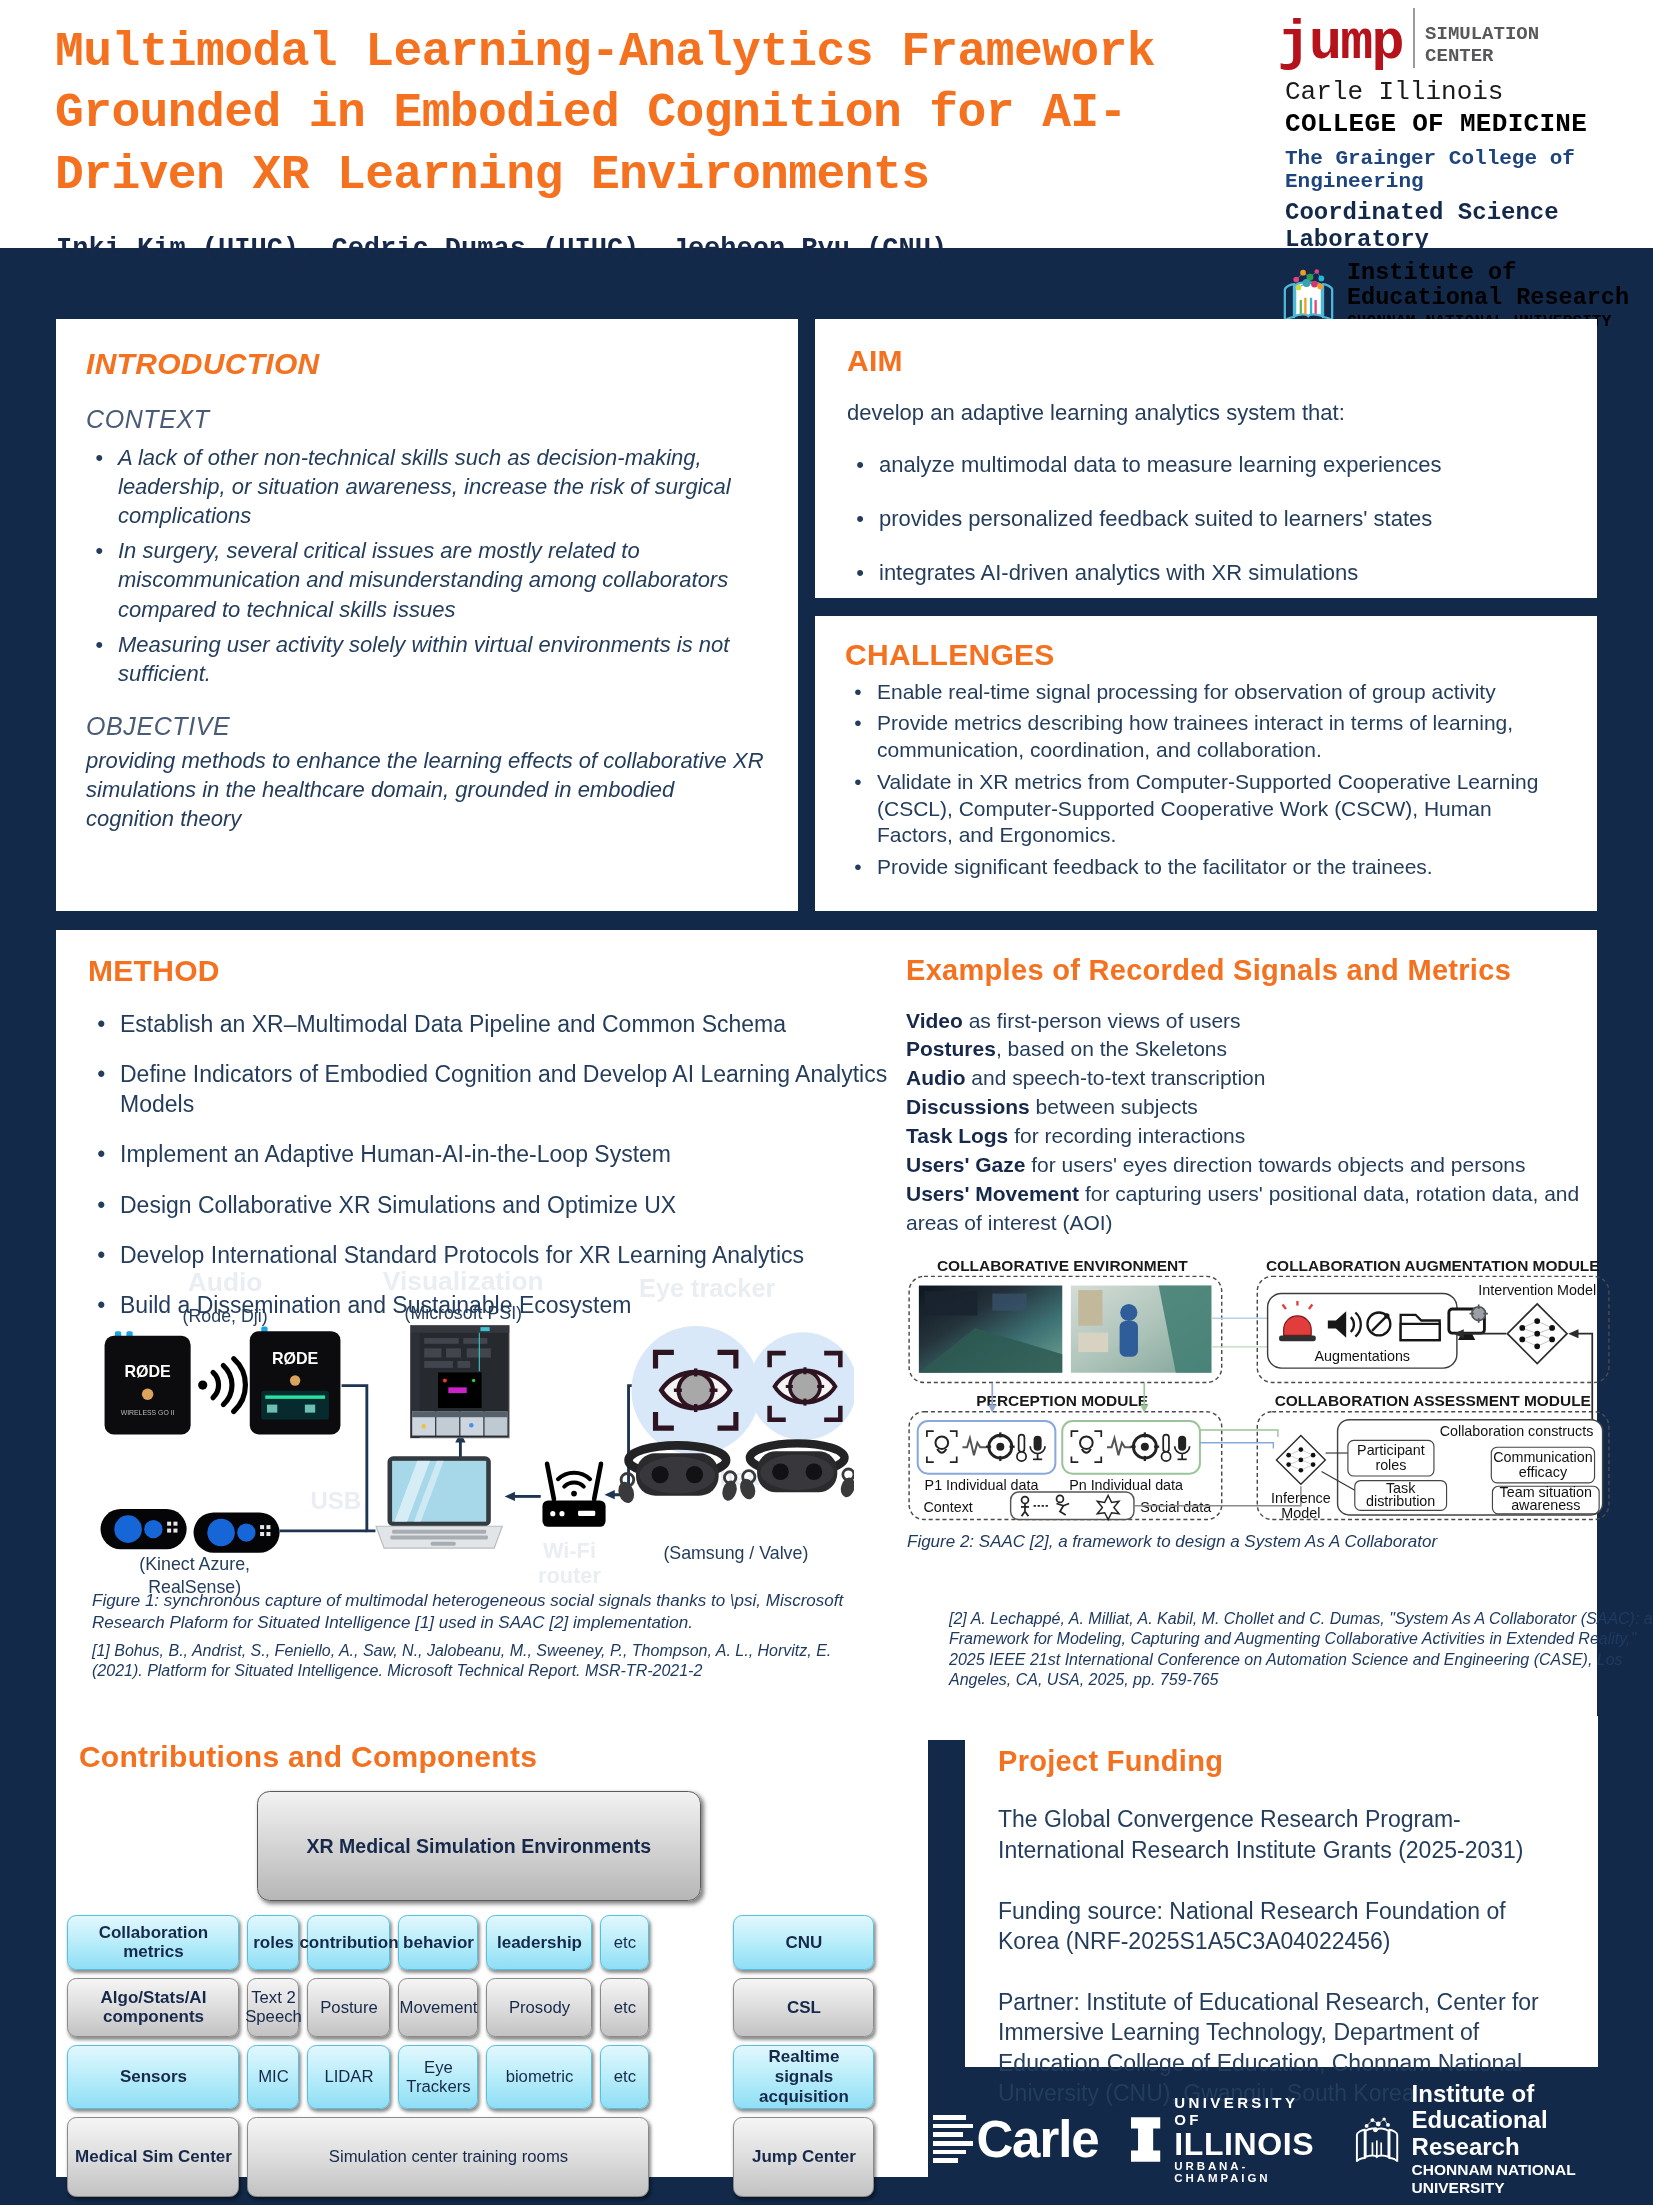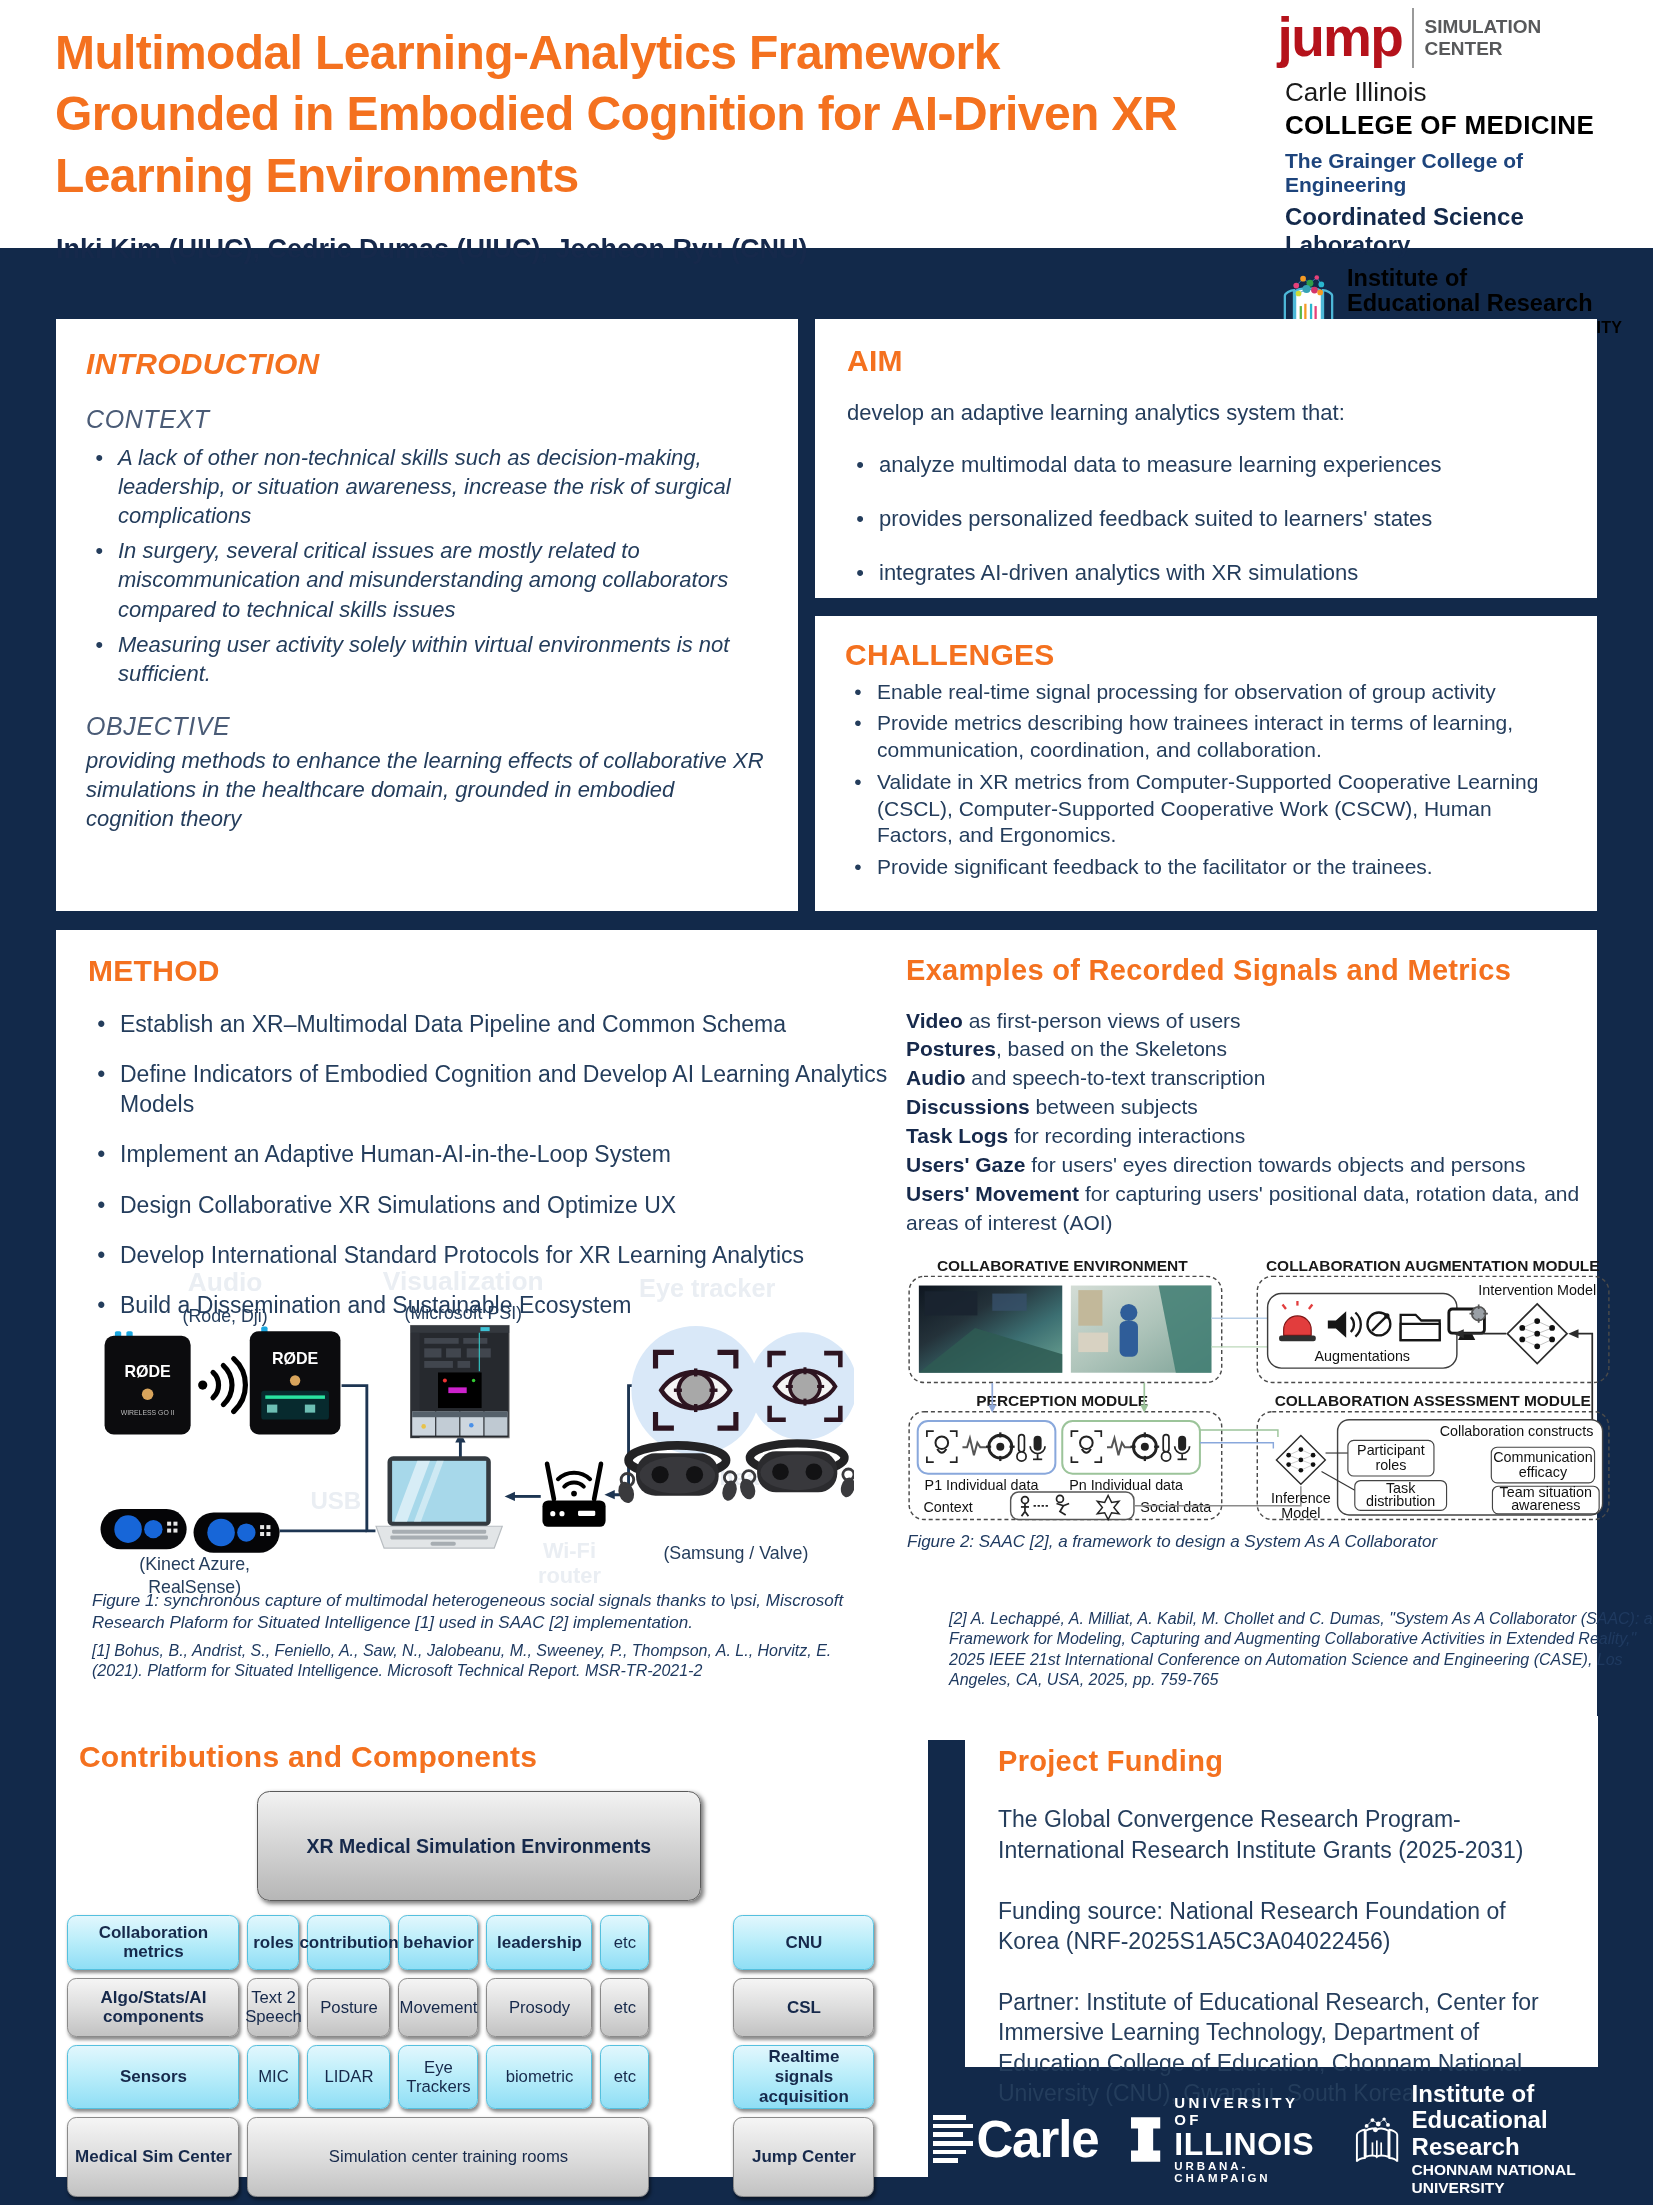--- a/index.html
+++ b/index.html
@@ -1,26 +1,26 @@
 <!DOCTYPE html>
 <html style="font-size:9.2px"><head>
 <meta charset="utf-8">
 <style>
   html,body { margin:0; padding:0; width:1654px; height:2205px; background:#12294A;
               font-family:"Liberation Sans", sans-serif; }
   .poster { position:relative; width:1654px; height:2205px; background:#12294A; overflow:hidden; }
 
   
-  .hdr { position:absolute; left:0; top:0; width:1654px; height:248px; background:#ffffff; }
+  .hdr { position:absolute; left:0; top:0; width:1654px; height:248px; background:#ffffff;font-family:Liberation Mono, monospace; }
   .title { position:absolute; left:55px; top:22px; width:1134px; color:#F4711F;
            font-size:48px; font-weight:bold; line-height:1.28; letter-spacing:-0.6px; }
   .authors { position:absolute; left:56px; top:234px; width:1091px; color:#16294B;
              font-size:27px; font-weight:bold; }
   .logos { position:absolute; left:1269px; top:8px; width:379px; }
-  .jumprow { display:flex; align-items:center; gap:10.3px; margin-left:8.6px; }
+  .jumprow { display:flex; align-items:flex-end; gap:10.3px; margin-left:8.6px; }
   .jumptxt { color:#B5121B; font-size:55px; font-weight:bold; letter-spacing:-1.7px; line-height:.9; }
   .jumpdiv { width:1.7px; height:60px; background:#9a9a9a; }
   .jumpsub { color:#58595B; font-size:19px; font-weight:bold; width:132px; line-height:1.15; }
   .carle1 { color:#1a1a1a; font-size:26px; margin:9.2px 0 0 16px; }
   .carle2 { color:#000; font-size:26px; font-weight:bold; margin:2.3px 0 0 16px; letter-spacing:0.3px; }
   .grainger { color:#1D447C; font-size:21px; font-weight:600; margin:8px 0 0 16px; }
   .cslline { color:#13294B; font-size:24px; font-weight:bold; margin:5.7px 0 0 16px; }
   .ierrow { display:flex; align-items:center; gap:11.5px; margin:6.9px 0 0 11.5px; }
   .iertxt1 { color:#000; font-size:23.5px; font-weight:bold; line-height:1.08; }
   .iertxt2 { color:#000; font-size:16px; font-weight:bold; margin-top:1.7px; letter-spacing:0.2px; }

